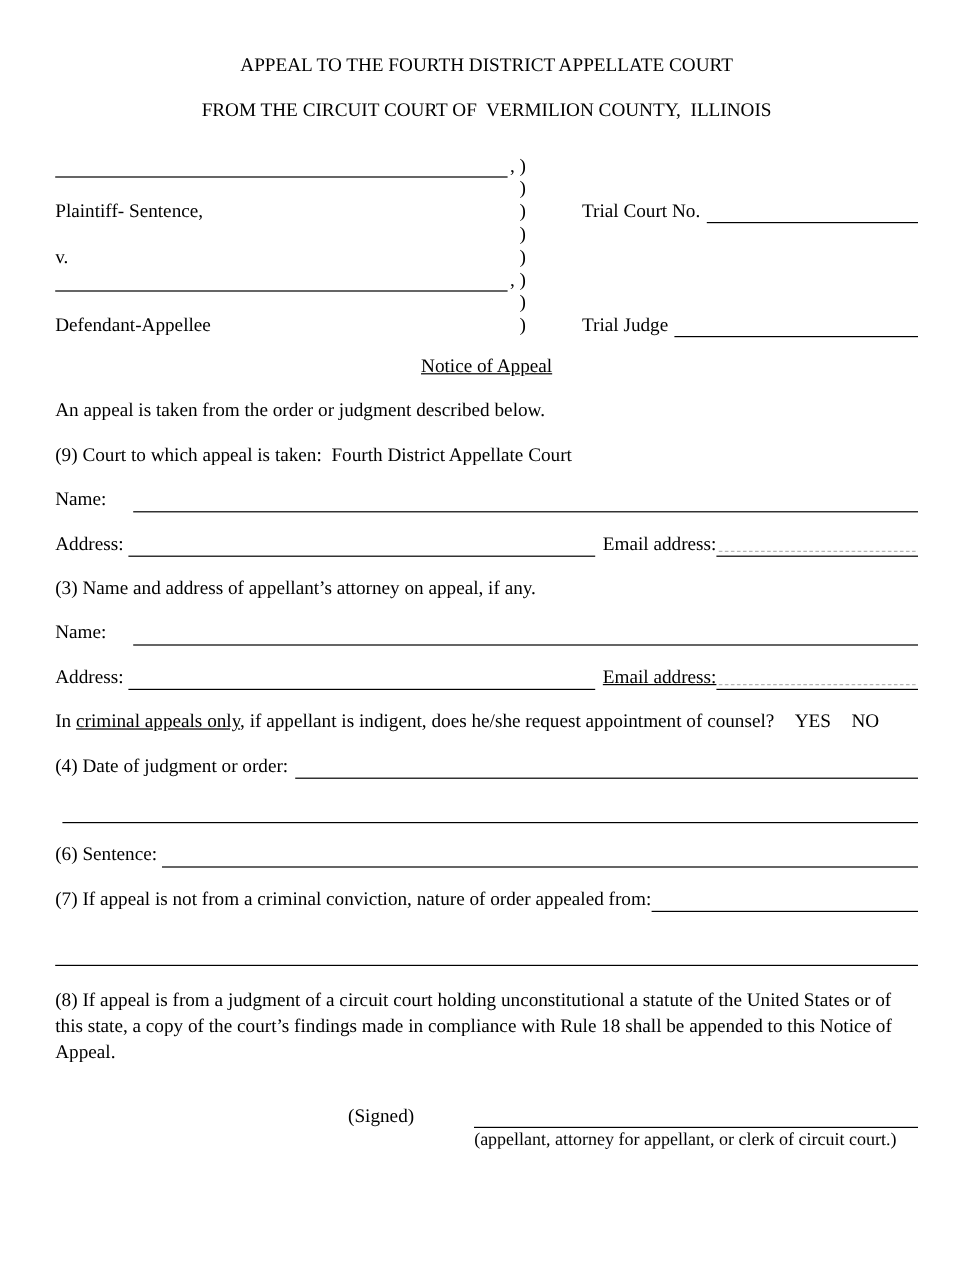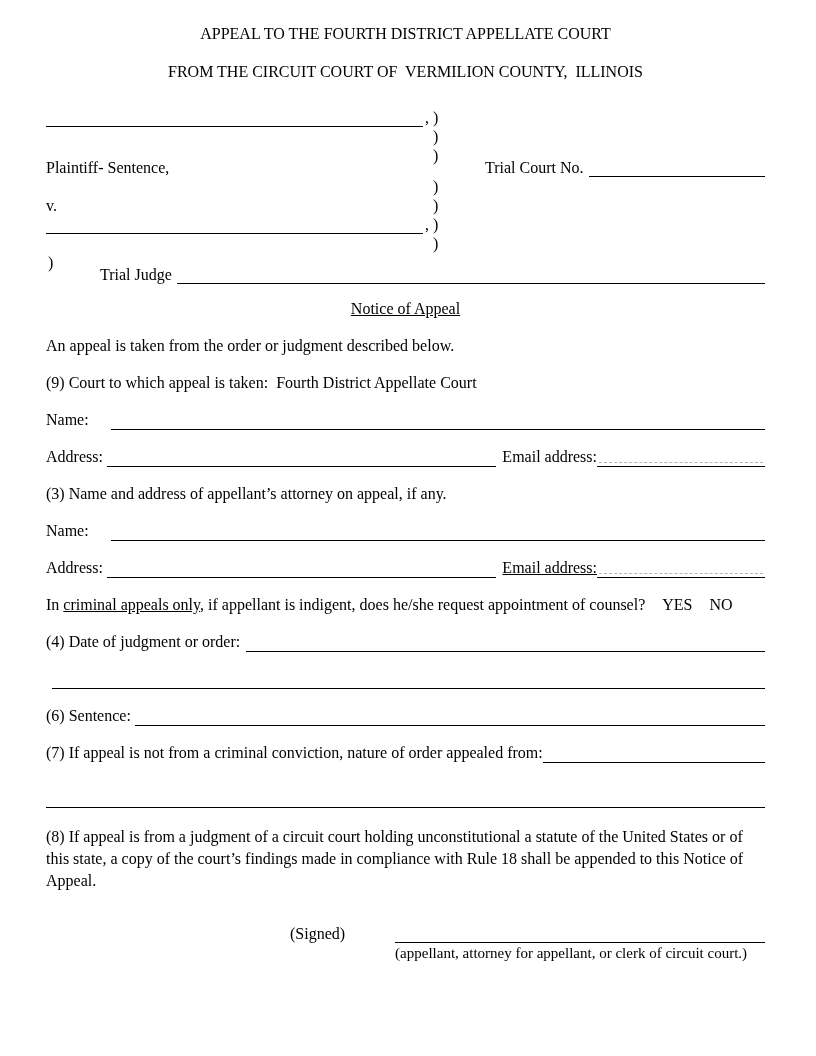--- a/index.html
+++ b/index.html
@@ -1,34 +1,34 @@
 <!DOCTYPE html>
 <html><head>
 <meta charset="utf-8">
 <style>
   html,body{margin:0;padding:0;background:#e8e8e8;}
   .page{
     width:816px;height:1056px;box-sizing:border-box;margin:0 auto;
     background:#ffffff;color:#000000;
     font-family:"Liberation Serif","DejaVu Serif",serif;
     font-size:16px;
-    padding:23px 51px 0 46px;
+    padding:44px 51px 0 46px;
     overflow:hidden;
   }
   .center{text-align:center;}
   .keepspace{white-space:pre-wrap;}
   .title{line-height:21px;}
   .title2{margin-top:17px;}
 
   
   .caption{margin-top:26px;}
   .cap-row{display:flex;line-height:19px;min-height:19px;}
   .cap-left{width:385px;display:flex;align-items:flex-end;}
   .cap-paren{width:52px;padding-left:2px;}
-  .cap-right{flex:1;display:flex;align-items:flex-end;margin-top:12px;}
+  .cap-right{flex:1;display:flex;align-items:flex-end;}
   .blank{border-bottom:1px solid #000;display:block;overflow:hidden;white-space:nowrap;}
   .cap-left .blank{flex:1;height:15px;}
   .cap-right .blank{flex:1;height:15px;margin-left:5px;}
   .cap-comma{padding:0 2px;}
 
   
   .row{display:flex;align-items:flex-end;margin-top:16px;line-height:21px;min-height:21px;}
   .rowb{margin-top:16px;line-height:21px;min-height:21px;}
   .row .blank{height:17px;}
   .grow{flex:1;}
@@ -111,20 +111,23 @@
       <div class="cap-right"></div>
     </div>
 
     <div class="cap-row">
       <div class="cap-left"></div>
       <div class="cap-paren">)</div>
       <div class="cap-right"></div>
     </div>
 
     <div class="cap-row">
+      <div class="cap-left">
+          <span>Defendant-Appellee</span>
+        </div>
       <div class="cap-paren">)</div>
       <div class="cap-right">
         <span>Trial Judge</span>
         <span class="blank"></span>
       </div>
     </div>
 
   </div>
 
   <div class="center heading">

